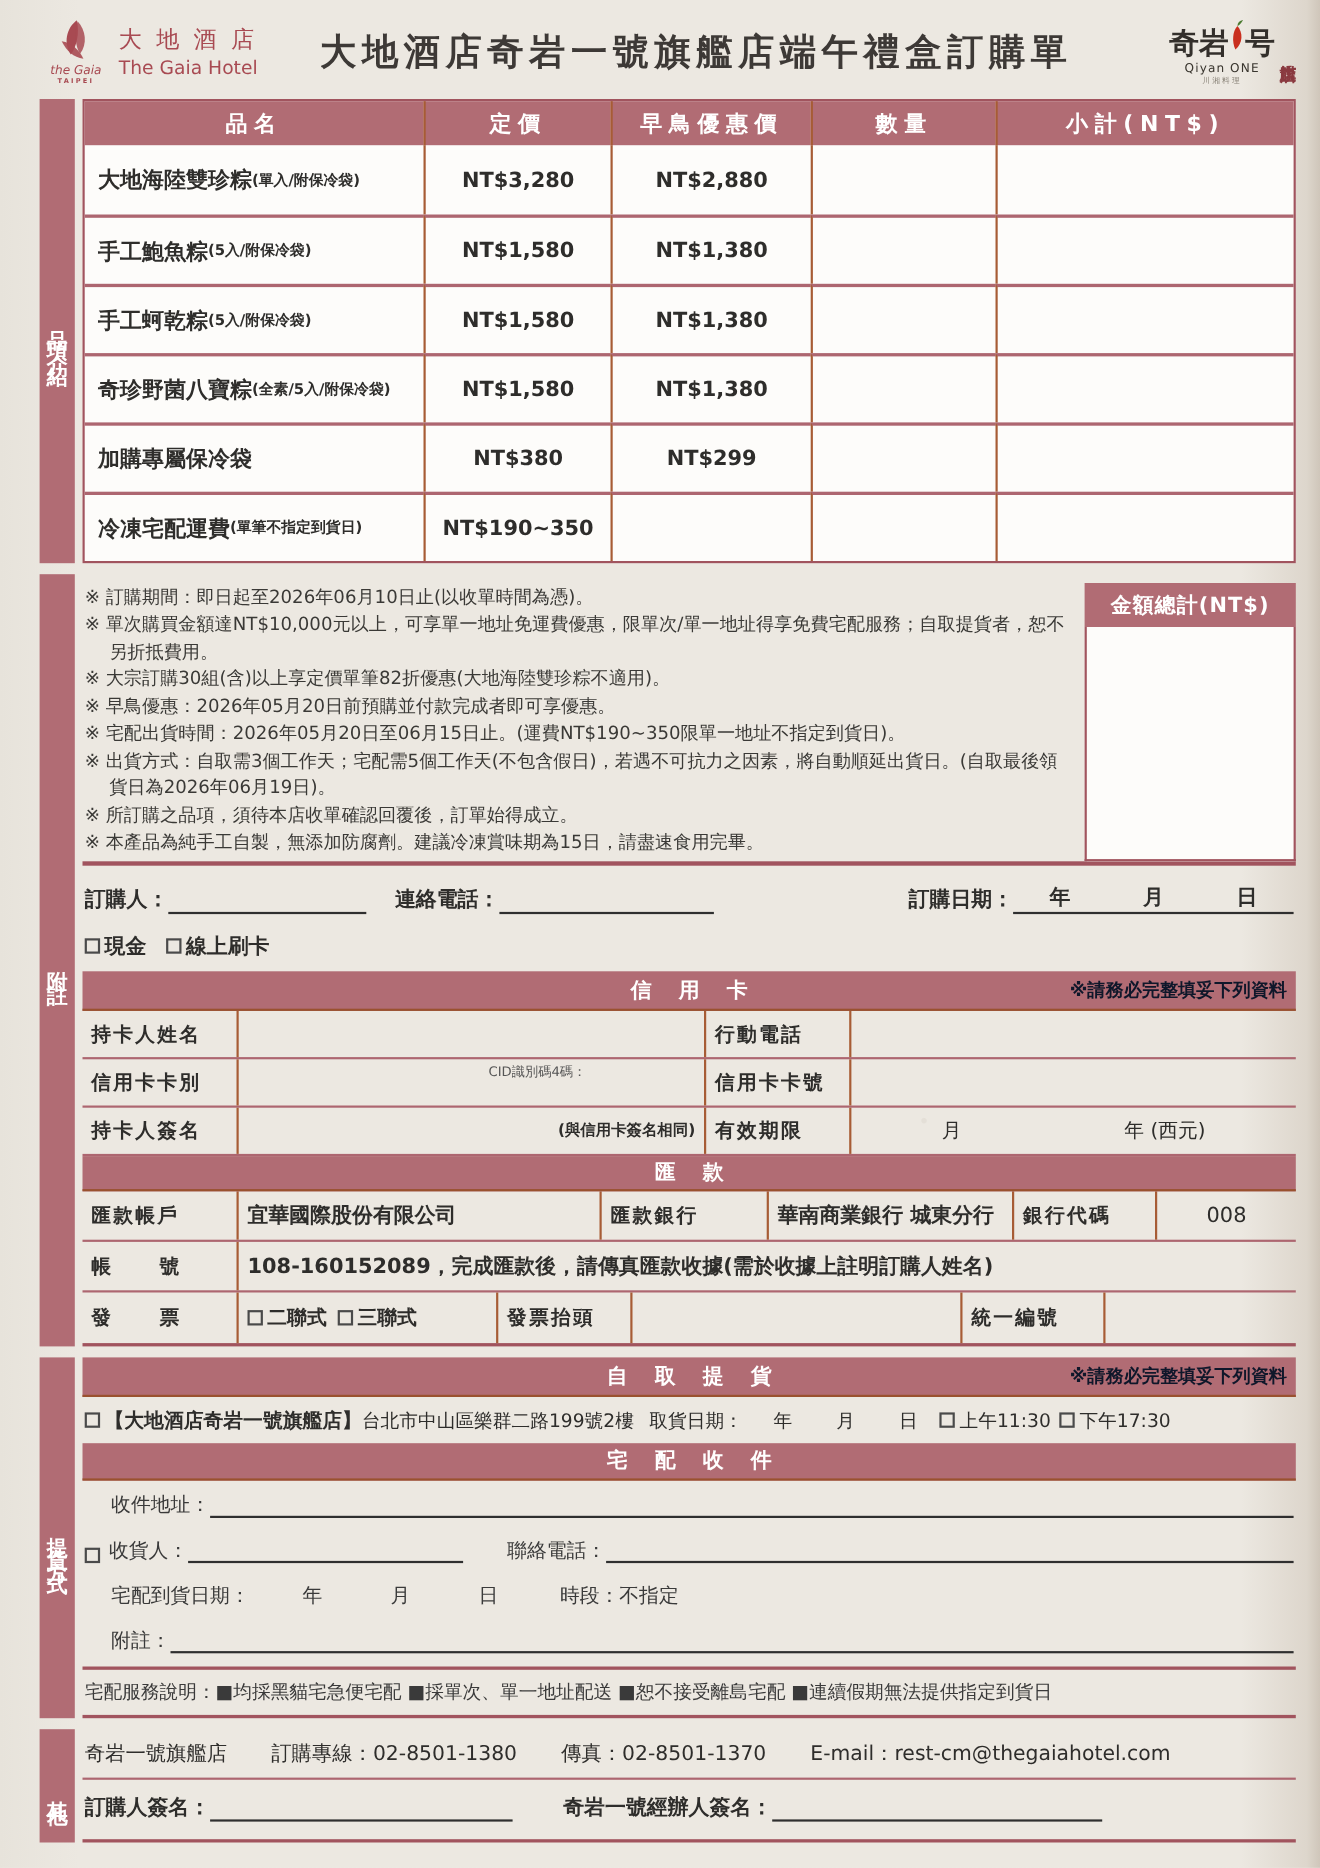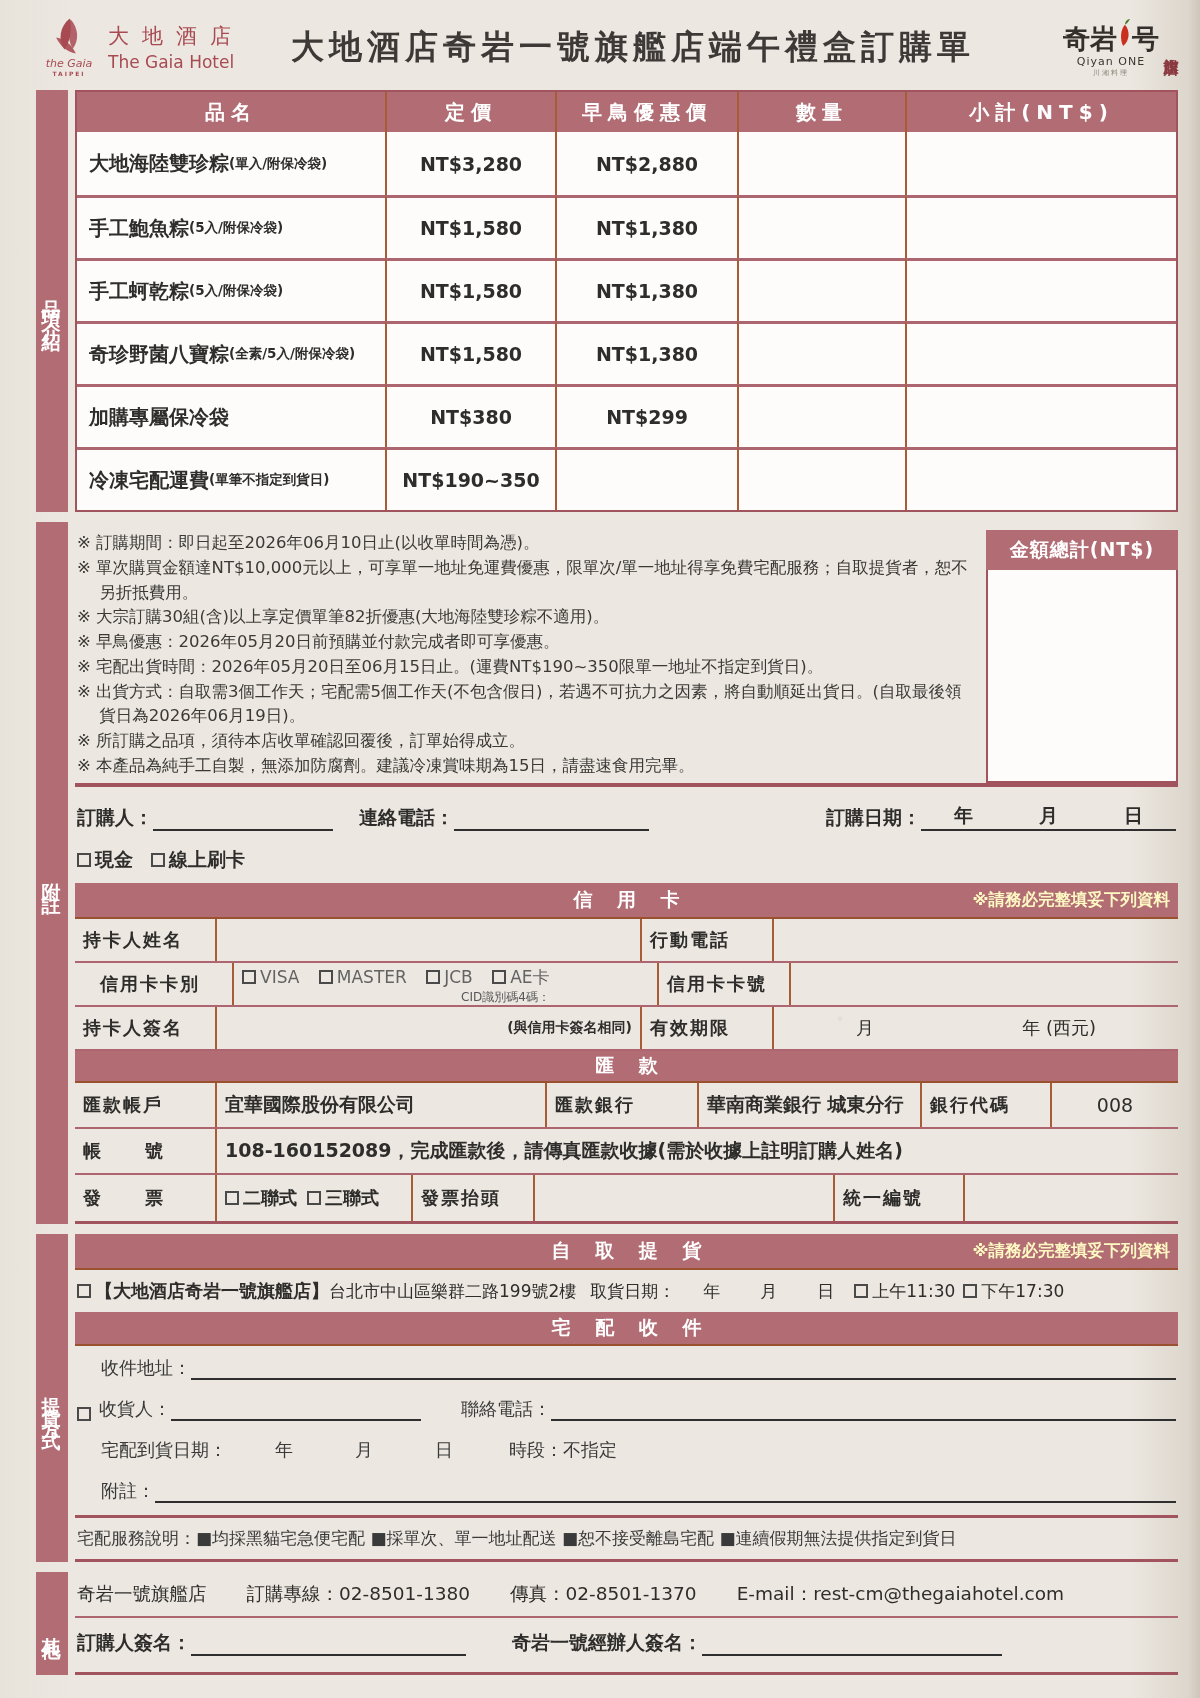--- a/index.html
+++ b/index.html
@@ -56,21 +56,21 @@
   .hrule{height:4px;background:var(--roseD);}
   
   .u{border-bottom:2px solid #2f2f2f;display:inline-block;height:24px;}
   .orderline{display:flex;align-items:flex-end;padding:16px 2px 8px;font-size:19px;font-weight:bold;}
   .payline{display:flex;align-items:center;gap:18px;padding:8px 2px 10px;font-size:19px;font-weight:bold;}
   .cb{display:inline-block;width:14px;height:14px;border:2px solid #4a4a4a;background:transparent;margin-right:4px;flex:none;vertical-align:-1px;}
   .ymd{display:flex;justify-content:space-around;border-bottom:2px solid #2f2f2f;}
   
   .bar{position:relative;height:36px;background:var(--rose);border-bottom:2px solid #9a512f;}
   .bar .t{position:absolute;inset:0;display:flex;align-items:center;justify-content:center;color:#fff;font-weight:bold;font-size:19px;letter-spacing:9px;padding-left:9px;}
-  .bar .n{position:absolute;right:8px;top:0;bottom:0;display:flex;align-items:center;color:#fef9c3;font-weight:bold;font-size:16.5px;}
+  .bar .n{position:absolute;right:8px;top:0;bottom:0;display:flex;align-items:center;color:#0f172a;font-weight:bold;font-size:16.5px;}
   
   .frow{display:flex;align-items:stretch;border-bottom:2.5px solid var(--roseH);}
   .frow:last-child{border-bottom:none;}
   .fc{display:flex;align-items:center;padding:12px 8px;}
   .fc.lab{font-weight:bold;font-size:18px;letter-spacing:2px;flex:none;}
   .fc.vbl{border-left:2px solid var(--brown);}
   .ccrow{height:44px;}
   .rmrow{height:46px;}
   .small{font-size:12px;color:#555;}
   .gray{color:#636363;font-weight:normal;font-size:17px;letter-spacing:0;}
@@ -245,28 +245,22 @@
         <div class="n">※請務必完整填妥下列資料</div>
       </div>
 
       <div class="frow ccrow">
         <div class="fc lab" style="width:140px;">持卡人姓名</div>
         <div class="fc vbl" style="width:425px;"></div>
         <div class="fc lab vbl" style="width:132px;">行動電話</div>
         <div class="fc vbl" style="flex:1;"></div>
       </div>
       <div class="frow ccrow">
-        <div class="fc lab" style="width:140px;margin-left:17px;">信用卡卡別</div>
+        <div class="fc lab" style="width:140px;">信用卡卡別</div>
         <div class="fc vbl" style="width:425px;display:block;padding-top:3px;">
-          <div class="gray">
-            <span><span class="cb"></span><span>VISA</span></span>
-            <span style="margin-left:14px;"><span class="cb"></span><span>MASTER</span></span>
-            <span style="margin-left:14px;"><span class="cb"></span><span>JCB</span></span>
-            <span style="margin-left:14px;"><span class="cb"></span><span>AE卡</span></span>
-          </div>
           <div class="small" style="text-align:center;padding-left:120px;">CID識別碼4碼：</div>
         </div>
         <div class="fc lab vbl" style="width:132px;">信用卡卡號</div>
         <div class="fc vbl" style="flex:1;"></div>
       </div>
       <div class="frow ccrow">
         <div class="fc lab" style="width:140px;">持卡人簽名</div>
         <div class="fc vbl" style="width:425px;justify-content:flex-end;font-weight:bold;font-size:14px;">
             <span>(與信用卡簽名相同)</span>
           </div>
@@ -296,21 +290,21 @@
         <div class="fc vbl" style="flex:1;font-weight:bold;font-size:19px;">108-160152089，完成匯款後，請傳真匯款收據(需於收據上註明訂購人姓名)</div>
       </div>
       <div class="frow rmrow remit-end" style="border-bottom:none;">
         <div class="fc lab" style="width:140px;">
             <span class="js2">發票</span>
           </div>
         <div class="fc vbl" style="width:196px;font-weight:bold;font-size:18px;">
           <span><span class="cb"></span><span>二聯式</span></span>
           <span style="margin-left:10px;"><span class="cb"></span><span>三聯式</span></span>
         </div>
-        <div class="fc lab vbl" style="width:122px;">發票抬頭</div>
+        <div class="fc lab vbl" style="width:122px;margin-left:40px;">發票抬頭</div>
         <div class="fc vbl" style="width:300px;"></div>
         <div class="fc lab vbl" style="width:130px;">統一編號</div>
         <div class="fc vbl" style="flex:1;"></div>
       </div>
       <div class="hrule" style="height:3.5px;"></div>
     </div>
   </div>
 
   <div class="sec">
     <div class="rail">

